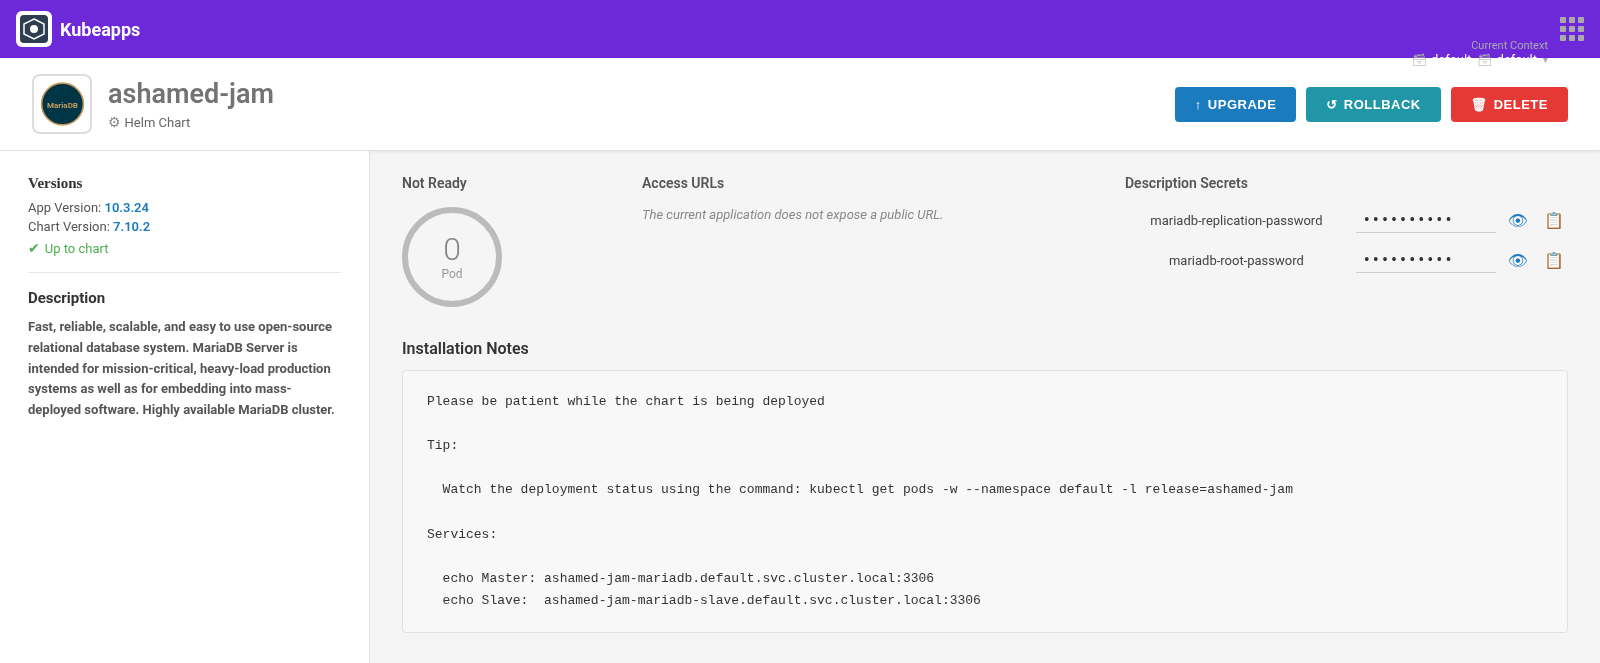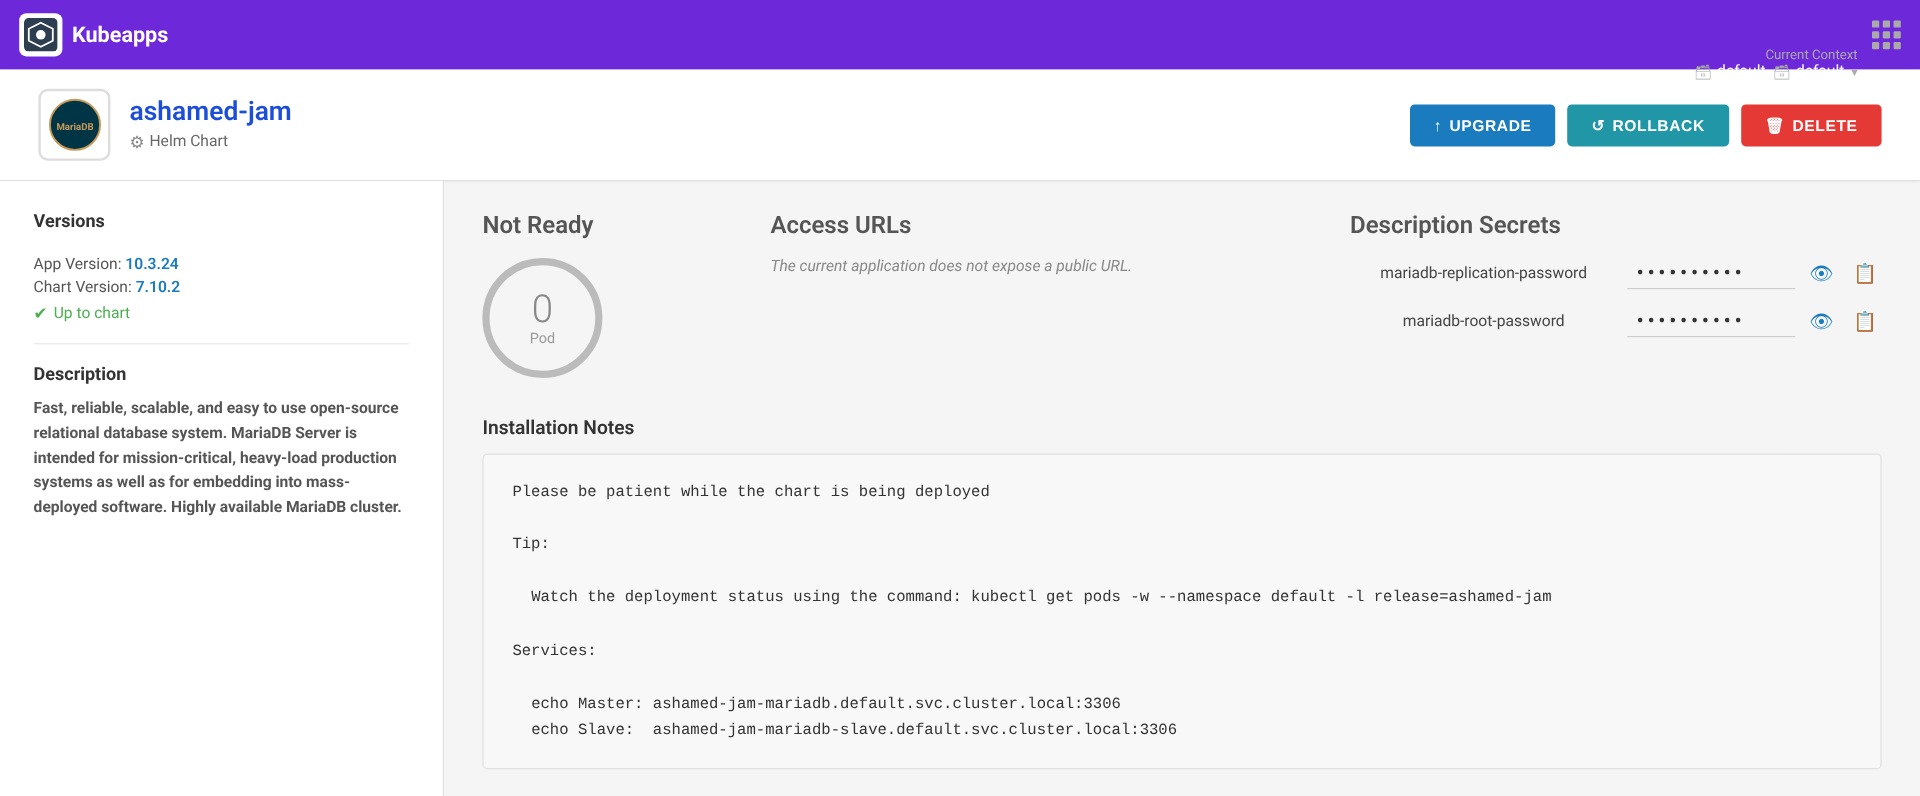--- a/index.html
+++ b/index.html
@@ -102,21 +102,21 @@
       border: 2px solid #ddd;
       border-radius: 8px;
       display: flex;
       align-items: center;
       justify-content: center;
       margin-right: 16px;
       background: #fff;
       overflow: hidden;
     }
     .app-title { flex: 1; }
-    .app-title h1 { font-size: 22px; font-weight: 600; color: #1d4ed8; }
+    .app-title h1 { font-size: 27px; font-weight: 600; color: #737373; }
     .app-title .helm-label {
       display: flex;
       align-items: center;
       gap: 4px;
       font-size: 13px;
       color: #666;
       margin-top: 4px;
     }
     .helm-icon { font-size: 14px; color: #888; }
     .action-buttons { display: flex; gap: 10px; }
@@ -148,21 +148,22 @@
       width: 370px;
       min-width: 370px;
       background: #fff;
       padding: 24px 28px;
       border-right: 1px solid #e0e0e0;
     }
     .sidebar h2 {
       font-size: 15px;
       font-weight: 700;
       color: #333;
-      margin-bottom: 20px;
+      margin-bottom: 8px;
+      font-family: Liberation Serif, serif;
     }
     .version-row {
       font-size: 13px;
       color: #555;
       margin-bottom: 4px;
     }
     .version-row strong { color: #1a7bbf; font-weight: 600; }
     .up-to-date {
       display: flex;
       align-items: center;
@@ -193,21 +194,21 @@
       padding: 24px 32px;
       overflow-y: auto;
     }
     .info-grid {
       display: grid;
       grid-template-columns: 200px 1fr 1fr;
       gap: 0 40px;
       margin-bottom: 32px;
     }
     .info-section h3 {
-      font-size: 20px;
+      font-size: 14px;
       font-weight: 600;
       color: #555;
       margin-bottom: 16px;
     }
 
     
     .pod-status-circle {
       width: 100px;
       height: 100px;
       border-radius: 50%;

